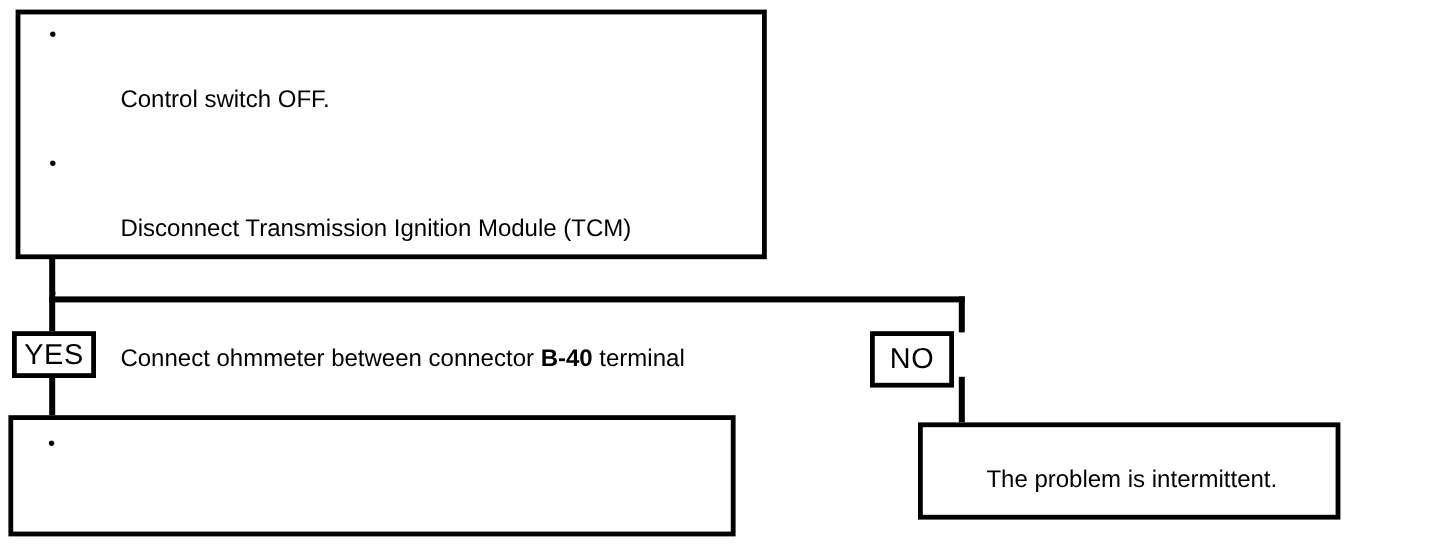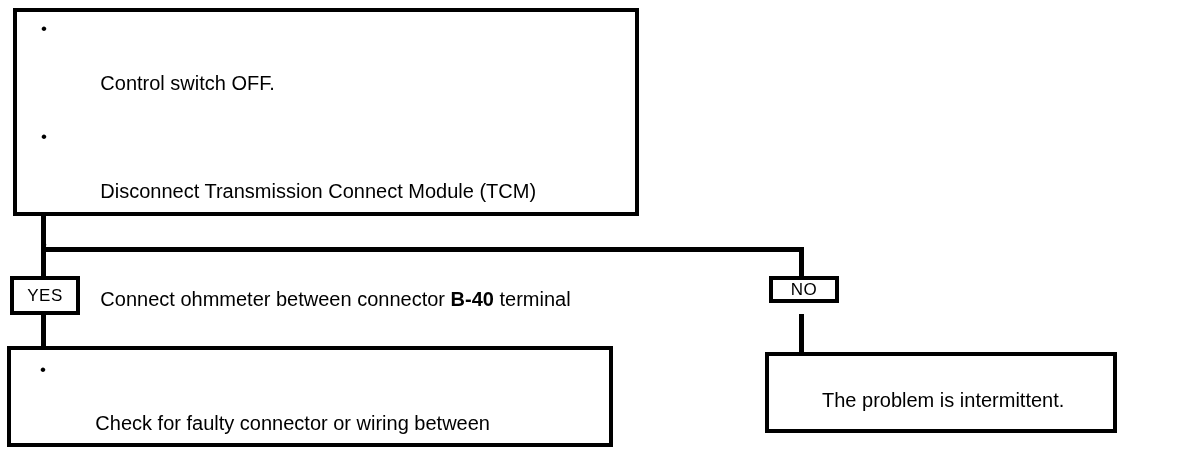--- a/index.html
+++ b/index.html
@@ -31,24 +31,24 @@
   .cont-line { padding-left: 50px; }
   .bullet {
     position: absolute; left: 24px; top: -1px;
     font-size: 17px;
   }
   .b { font-weight: bold; }
 
   
   .tag {
     display: flex; align-items: center; justify-content: center;
-    font-size: 17px; letter-spacing: 0.5px;
+    font-size: 24px; letter-spacing: 0.5px;
   }
   .tag-yes { left: 10px;  top: 276px; width: 70px; height: 39px; }
-  .tag-no  { left: 769px; top: 276px; width: 70px; height: 27px; text-align: center; }
+  .tag-no  { left: 725px; top: 276px; width: 70px; height: 47px; text-align: center; }
 
   
   .res-left {
     left: 7px; top: 346px; width: 606px; height: 101px;
     font-size: 20px; line-height: 26px; padding-top: 8px;
   }
   .res-left .bullet { left: 29px; }
   .res-left .bullet-line, .res-left .cont-line { padding-left: 51px; }
 
   .res-right {
@@ -69,21 +69,21 @@
 
 <div class="stage">
 
   <div class="box cond">
     <div class="tline bullet-line">
       <span class="bullet">•</span>
       <span>Control switch OFF.</span>
     </div>
     <div class="tline bullet-line">
       <span class="bullet">•</span>
-      <span>Disconnect Transmission Connect Module (TCM)</span>
+      <span>Disconnect Transmission Ignition Module (TCM)</span>
     </div>
     <div class="tline bullet-line">
       <span class="bullet">•</span>
       <span>Connect ohmmeter between connector </span><span class="b">B-40</span><span> terminal</span>
     </div>
     <div class="tline cont-line">
       <span>C12 and connector </span><span class="b">B-39</span><span> terminal A7 (TCM ignition)</span>
     </div>
 
   </div>
@@ -98,21 +98,20 @@
     <span>YES</span>
   </div>
 
   <div class="box tag tag-no">
     <span>NO</span>
   </div>
 
   <div class="box res-left">
     <div class="tline bullet-line">
       <span class="bullet">•</span>
-      <span>Check for faulty connector or wiring between</span>
     </div>
 
   </div>
 
   <div class="box res-right">
     <div class="tline">
       <span>The problem is intermittent.</span>
     </div>
     <div class="tline">
       

